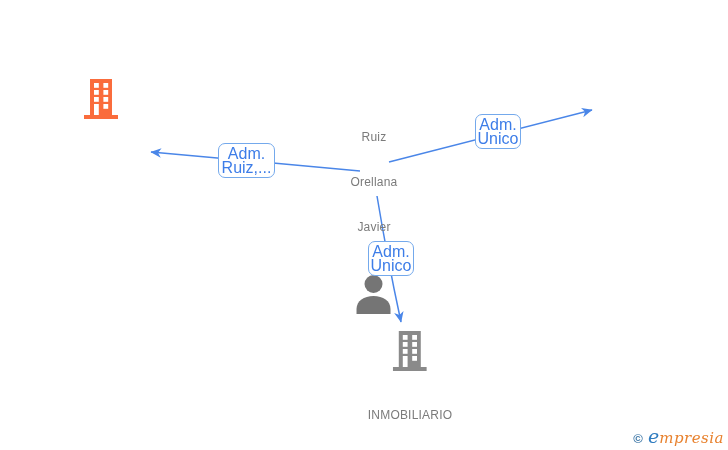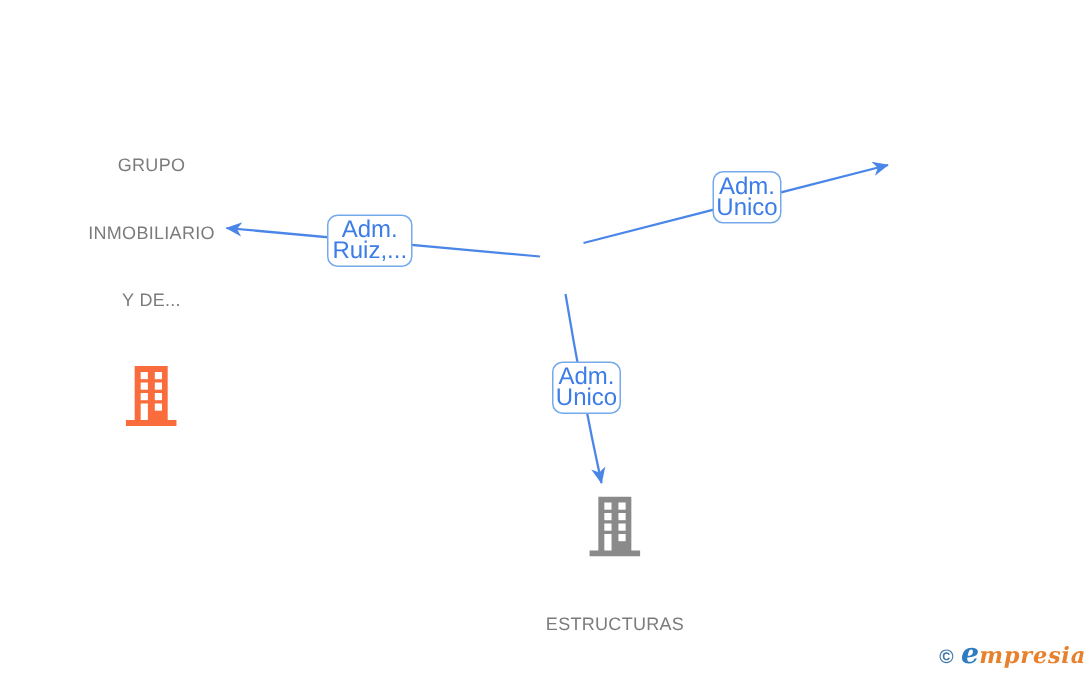--- a/index.html
+++ b/index.html
@@ -45,81 +45,89 @@
     cursor:pointer;
     white-space:pre;
   }
 
   .watermark {
     position:absolute; right:4px; bottom:3px;
     display:flex; align-items:baseline; gap:5px;
     cursor:pointer; text-decoration:none;
   }
   .wm-copy { font-size:13px; color:var(--wm_blue); font-weight:bold; }
-  .wm-brand { font-family:"DejaVu Serif", serif; font-style:italic;font-weight:bold; }
+  .wm-brand { font-family:"DejaVu Serif", serif; font-style:italic; }
   .wm-first { font-size:19px; color:var(--wm_e_blue); }
   .wm-rest  { font-size:15px; color:var(--wm_orange); letter-spacing:.5px; }
 </style>
 </head>
 <body>
 
 <div class="canvas">
 
   <svg class="edges" width="728" height="450" viewBox="0 0 728 450">
     <defs>
       <marker id="arrow" viewBox="0 0 10 10" refX="8.5" refY="5" markerWidth="8" markerHeight="8" orient="auto-start-reverse">
         <path d="M0,1 L9,5 L0,9 L2.6,5 z" style="fill:var(--line_blue)"></path>
       </marker>
     </defs>
     <path d="M360,171 L151,152" style="stroke:var(--line_blue)" stroke-width="1.5" fill="none" marker-end="url(#arrow)"></path>
     <path d="M389,162 L592,110" style="stroke:var(--line_blue)" stroke-width="1.5" fill="none" marker-end="url(#arrow)"></path>
     <path d="M377,196 Q388,262 401,322" style="stroke:var(--line_blue)" stroke-width="1.5" fill="none" marker-end="url(#arrow)"></path>
   </svg>
 
   <div class="node" style="left:101px; top:73px;">
-    <div class="node-label">
-      <div>GRUPO</div>
-      <div>INMOBILIARIO</div>
-      <div>Y DE...</div>
-    </div>
     <span class="icon-company highlight gap6">
       <svg width="34" height="40" viewBox="0 0 34 40">
         <rect x="6" y="0" width="22" height="37" fill="currentColor"></rect>
         <rect x="0" y="36" width="34" height="4" fill="currentColor"></rect>
         <rect x="10" y="4" width="4.8" height="4.8" fill="#fff"></rect>
           <rect x="19.4" y="4" width="4.8" height="4.8" fill="#fff"></rect>
         <rect x="10" y="11" width="4.8" height="4.8" fill="#fff"></rect>
           <rect x="19.4" y="11" width="4.8" height="4.8" fill="#fff"></rect>
         <rect x="10" y="18" width="4.8" height="4.8" fill="#fff"></rect>
           <rect x="19.4" y="18" width="4.8" height="4.8" fill="#fff"></rect>
         <rect x="19.4" y="25" width="4.8" height="4.8" fill="#fff"></rect>
         <rect x="10" y="25" width="4.8" height="11" fill="#fff"></rect>
       </svg>
     </span>
   </div>
 
+  <div class="node" style="left:374px; top:100px;">
+    <div class="node-label">
+      <div>Ruiz</div>
+      <div>Orellana</div>
+      <div>Javier</div>
+    </div>
+    <span class="icon-person gap9">
+      <svg width="38" height="40" viewBox="0 0 38 40">
+        <circle cx="19" cy="10" r="9" fill="currentColor"></circle>
+        <path d="M2,40 v-5 c0,-8 7.5,-13 17,-13 s17,5 17,13 v5 z" fill="currentColor"></path>
+      </svg>
+    </span>
+  </div>
 
 
   <div class="node" style="left:410px; top:331px;">
     <span class="icon-company">
       <svg width="34" height="40" viewBox="0 0 34 40">
         <rect x="6" y="0" width="22" height="37" fill="currentColor"></rect>
         <rect x="0" y="36" width="34" height="4" fill="currentColor"></rect>
         <rect x="10" y="4" width="4.8" height="4.8" fill="#fff"></rect>
           <rect x="19.4" y="4" width="4.8" height="4.8" fill="#fff"></rect>
         <rect x="10" y="11" width="4.8" height="4.8" fill="#fff"></rect>
           <rect x="19.4" y="11" width="4.8" height="4.8" fill="#fff"></rect>
         <rect x="10" y="18" width="4.8" height="4.8" fill="#fff"></rect>
           <rect x="19.4" y="18" width="4.8" height="4.8" fill="#fff"></rect>
         <rect x="19.4" y="25" width="4.8" height="4.8" fill="#fff"></rect>
         <rect x="10" y="25" width="4.8" height="11" fill="#fff"></rect>
       </svg>
     </span>
     <div class="node-label gap3">
-      <div>ESTRUCTURAS</div>
+      <div>INMOBILIARIO</div>
       
     </div>
   </div>
 
   <div class="edge-label" style="left:218px; top:143px; width:57px; height:35px;">
     <div>Adm.</div>
     <div>Ruiz,...</div>
   </div>
   <div class="edge-label" style="left:475px; top:114px; width:46px; height:35px;">
     <div>Adm.</div>

